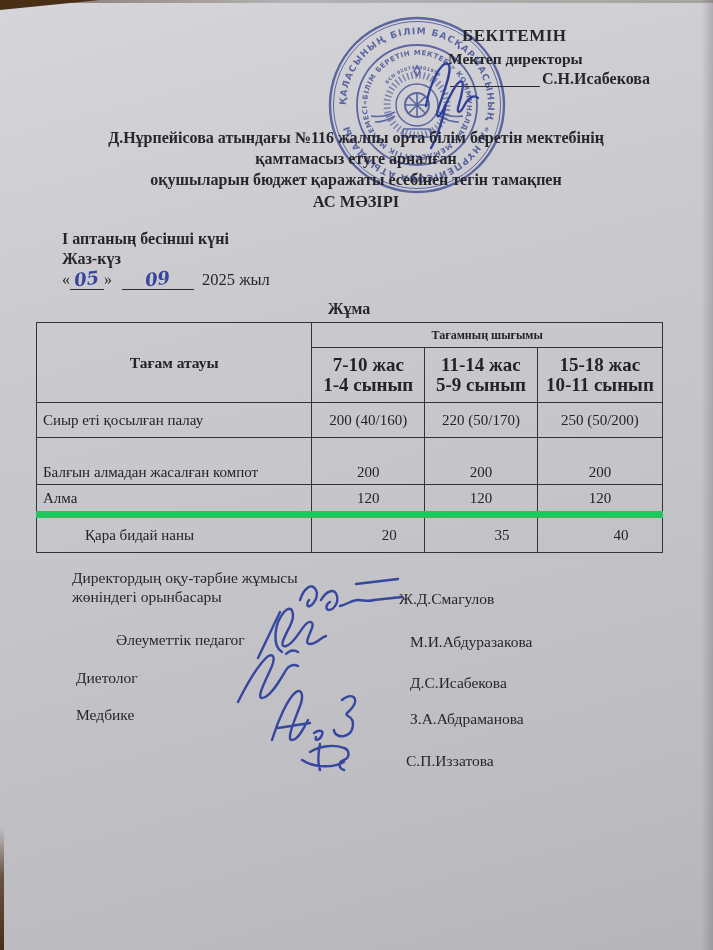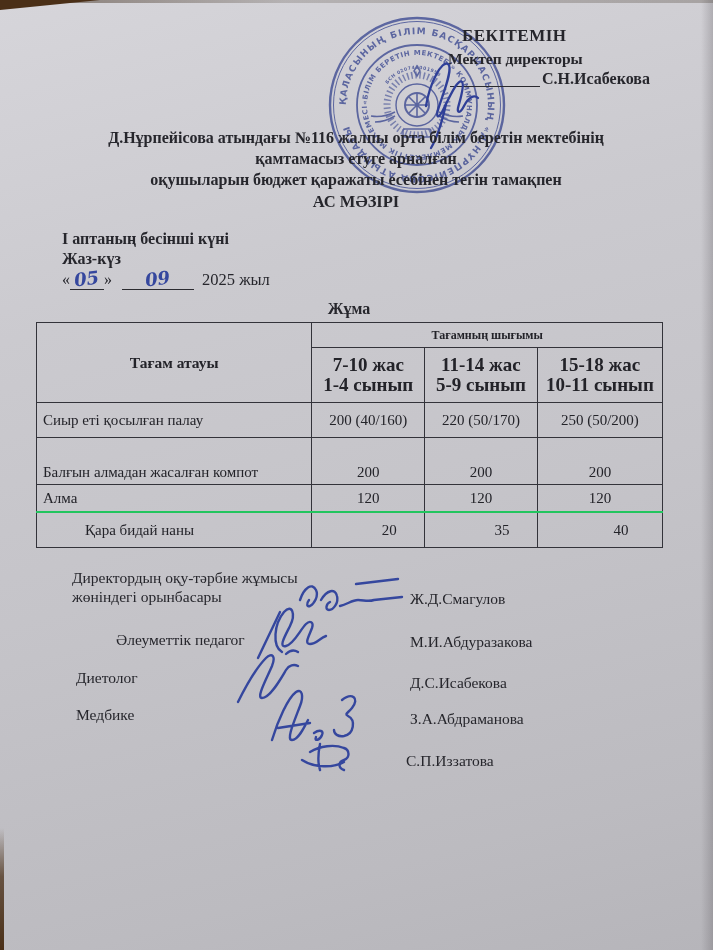--- a/index.html
+++ b/index.html
@@ -54,21 +54,21 @@
   .col-dish{width:44%;}
   .col-a{width:18%;}.col-b{width:18%;}.col-c{width:20%;}
   .th-group{height:22px;text-align:center;font-size:12px;}
   .th-age{height:52px;line-height:20px;font-size:19px;}
   .th-dish{text-align:center;font-size:15.5px;}
   td.dish{text-align:left;padding-left:8px;}
   td.val{text-align:center;}
   tr.r1 td{height:32px;}
   tr.r2 td{height:42px;vertical-align:bottom;padding-bottom:3px;}
   tr.r3 td{height:24px;}
-  tr.r4 td{height:32px;border-top:2px solid #22c55e;padding-left:48px;}
+  tr.r4 td{height:32px;border-top:7px solid #22c55e;padding-left:48px;}
 
   
   .sigrow-label{position:absolute;font-size:15.5px;line-height:19px;}
   .sigrow-name{position:absolute;font-size:15.5px;}
   .sig-svg{position:absolute;}
   .sig-svg path{fill:none;stroke:#35479e;stroke-width:2.4;stroke-linecap:round;}
   .sig-director path{fill:none;stroke:#2f3f98;stroke-width:2.3;stroke-linecap:round;}
 
   .stamp .ring{fill:none;stroke:#5060b2;}
   .stamp text{fill:#5060b2;font-family:"DejaVu Sans",sans-serif;font-weight:bold;}
@@ -194,21 +194,21 @@
 </table>
 
 <div class="sigrow-label" style="left:72px;top:568px;">
   <div>Директордың оқу-тәрбие жұмысы</div>
   <div>жөніндегі орынбасары</div>
 </div>
 <svg class="sig-svg" style="left:292px;top:566px;" width="125" height="50" viewBox="0 0 125 50">
   <path d="M8,34 c4,-12 12,-18 16,-10 c3,6 -2,14 -6,16 c-3,1 -4,-2 -1,-6 m12,0 c6,-10 14,-12 16,-4 c2,7 -4,14 -8,14 c-4,0 -3,-6 1,-8 m10,4 c8,-2 12,-6 18,-6 c6,0 10,2 16,0 l28,-3"></path>
   <path d="M64,18 l42,-5"></path>
 </svg>
-<div class="sigrow-name" style="left:410px;top:590px;">Ж.Д.Смагулов</div>
+<div class="sigrow-name" style="left:399px;top:590px;">Ж.Д.Смагулов</div>
 
 <div class="sigrow-label" style="left:76px;top:630px;margin-left:40px;">Әлеуметтік педагог</div>
 <svg class="sig-svg" style="left:252px;top:600px;" width="80" height="62" viewBox="0 0 80 62">
   <path d="M30,52 c-10,-6 -8,-28 2,-40 c8,-9 12,2 6,14 c-5,10 -12,22 -4,20 c8,-2 14,-16 20,-22 c4,-4 8,-2 6,4 c-3,8 -8,16 -2,16 c6,0 10,-6 16,-8"></path>
   <path d="M6,58 L28,12"></path>
 </svg>
 <div class="sigrow-name" style="left:410px;top:633px;">М.И.Абдуразакова</div>
 
 <div class="sigrow-label" style="left:76px;top:668px;">Диетолог</div>
 <svg class="sig-svg" style="left:226px;top:644px;" width="90" height="66" viewBox="0 0 90 66">

